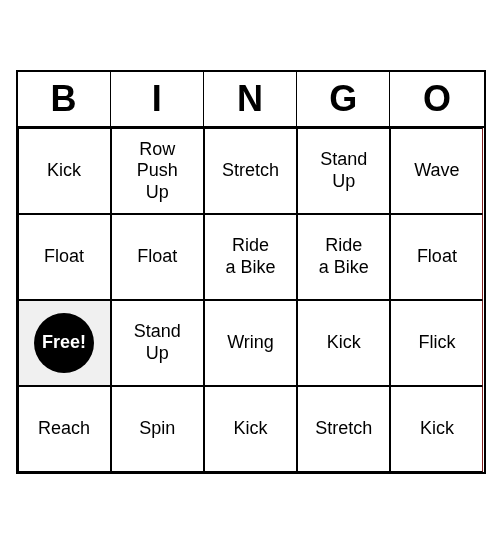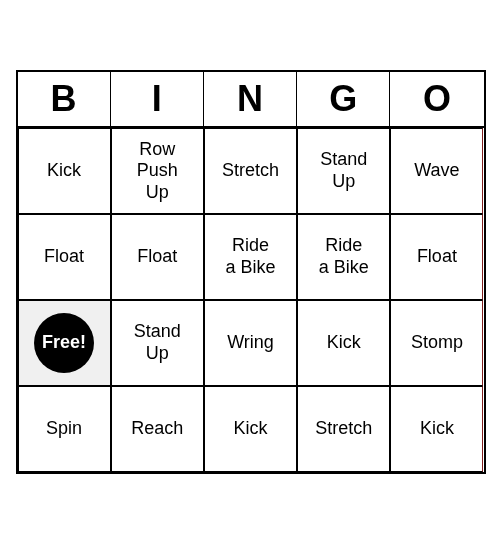--- a/index.html
+++ b/index.html
@@ -87,20 +87,20 @@
       <div class="bingo-cell">Float</div>
       <div class="bingo-cell">Ride<br>a Bike</div>
       <div class="bingo-cell">Ride<br>a Bike</div>
       <div class="bingo-cell">Float</div>
       <div class="bingo-cell free-cell">
         <div class="free-circle">Free!</div>
       </div>
       <div class="bingo-cell">Stand<br>Up</div>
       <div class="bingo-cell">Wring</div>
       <div class="bingo-cell">Kick</div>
-      <div class="bingo-cell">Stomp</div>
+      <div class="bingo-cell">Flick</div>
+      <div class="bingo-cell">Reach</div>
       <div class="bingo-cell">Spin</div>
-      <div class="bingo-cell">Reach</div>
       <div class="bingo-cell">Kick</div>
       <div class="bingo-cell">Stretch</div>
       <div class="bingo-cell">Kick</div>
     </div>
 </div>
 
 </body></html>

